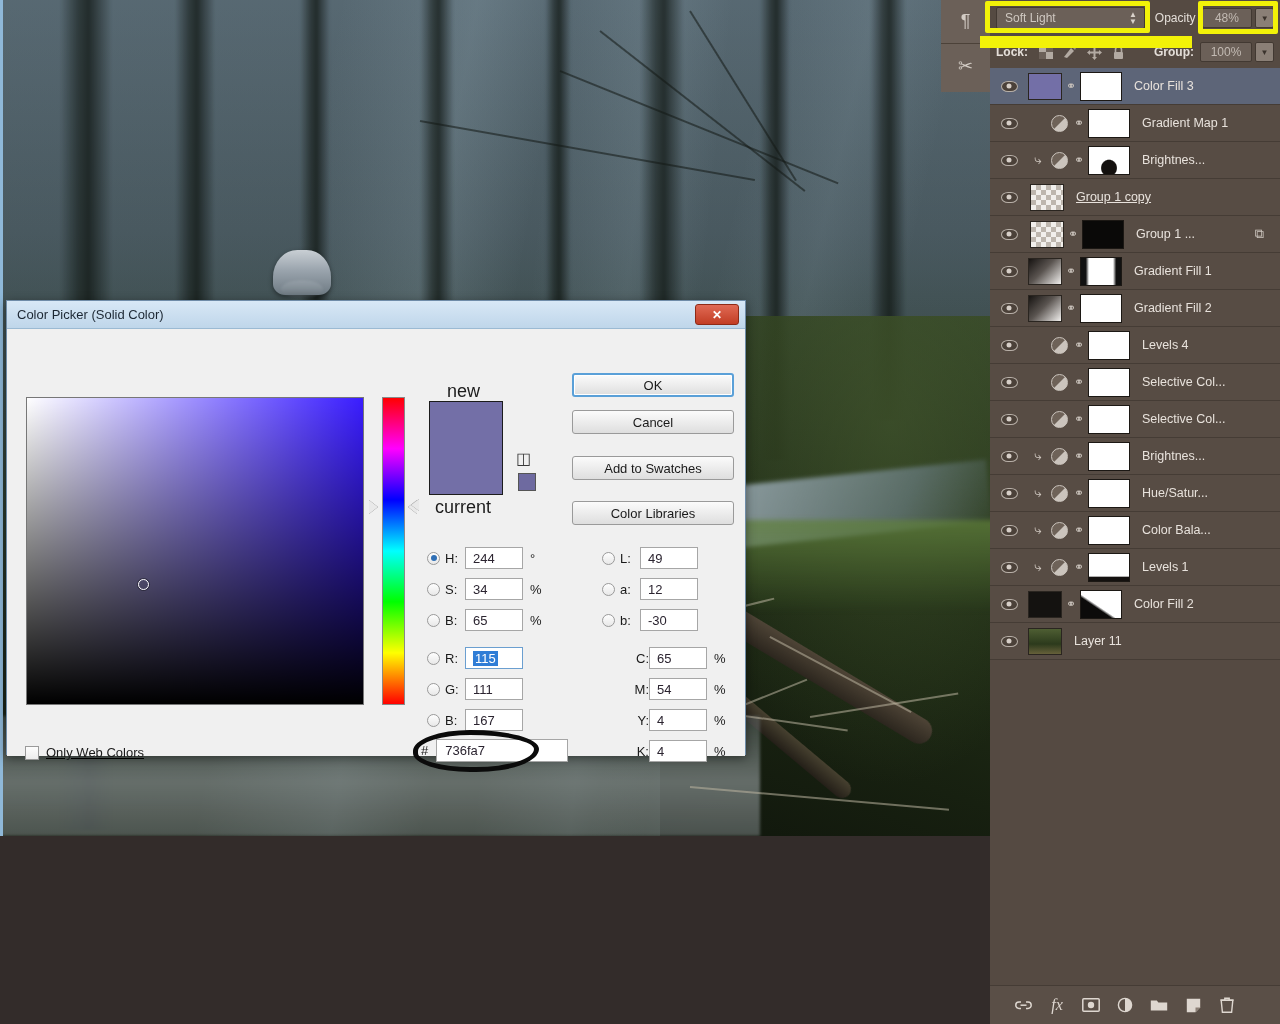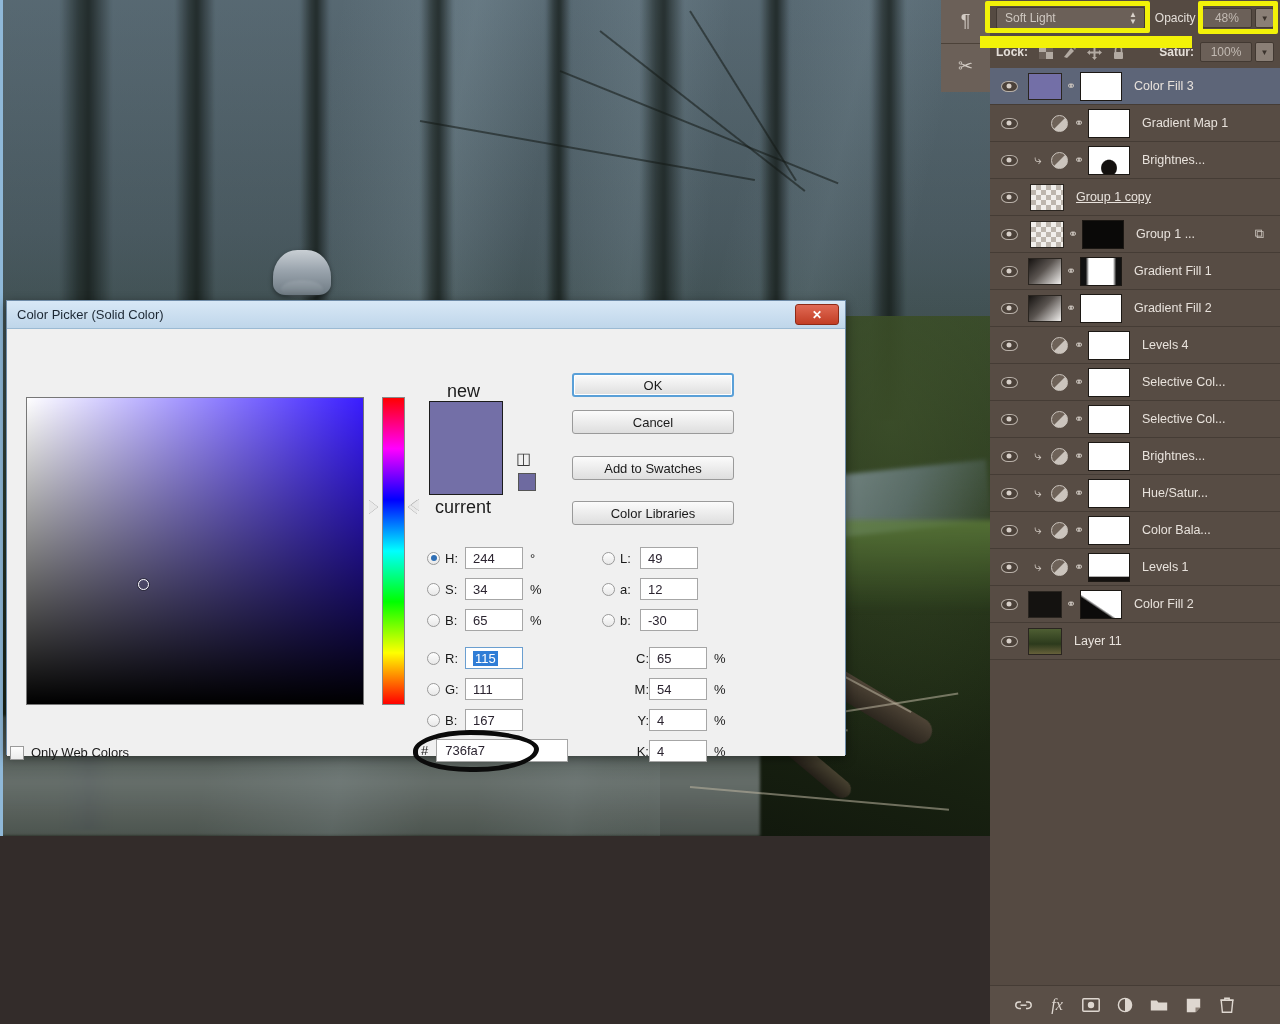--- a/index.html
+++ b/index.html
@@ -172,21 +172,21 @@
   .strip-btn { width: 49px; height: 44px; display: flex; align-items: center; justify-content: center; color: #d3ccc5; font-size: 18px; border-bottom: 1px solid #4c4239; }
 
   
   .hl { position: absolute; border: 5px solid #f2f208; border-radius: 2px; pointer-events: none; }
   .hl-blend { left: 985px; top: 1px; width: 165px; height: 32px; }
   .hl-opacity { left: 1198px; top: 1px; width: 80px; height: 33px; }
   .hl-bar { position: absolute; left: 980px; top: 36px; width: 212px; height: 12px; background: #f2f208; }
 
   
   .dialog {
-    position: absolute; left: 6px; top: 300px; width: 840px; height: 455px;
+    position: absolute; left: 6px; top: 300px; width: 740px; height: 455px;
     background: #f0f0f0; border: 1px solid #6f8ca8;
     box-shadow: 0 3px 10px rgba(0,0,0,0.45);
   }
   .dlg-title {
     height: 28px; background: linear-gradient(to bottom, #d8e8f6, #bfd6ea);
     border-bottom: 1px solid #9bbad3; display: flex; align-items: center;
     padding-left: 10px; font-size: 13px; color: #1c2733; position: relative;
   }
   .dlg-close {
     position: absolute; right: 6px; top: 3px; width: 44px; height: 21px;
@@ -372,21 +372,21 @@
         <svg width="15" height="15" viewBox="0 0 15 15">
             <path d="M7.5 0 L10 3 H8.5 V6.5 H12 V5 L15 7.5 L12 10 V8.5 H8.5 V12 H10 L7.5 15 L5 12 H6.5 V8.5 H3 V10 L0 7.5 L3 5 V6.5 H6.5 V3 H5 Z" fill="#c3bbb3"></path>
           </svg>
       </span>
       <span class="lock-ico">
         <svg width="13" height="15" viewBox="0 0 13 15">
             <path d="M3.5 7 V4.5 a3 3 0 0 1 6 0 V7" stroke="#c3bbb3" stroke-width="1.6" fill="none"></path>
             <rect x="2" y="7" width="9" height="7" rx="1" fill="#c3bbb3"></rect>
           </svg>
       </span>
-      <span class="fill-label">Satur:</span>
+      <span class="fill-label">Group:</span>
       <div class="num-box">
         <span>100%</span>
       </div>
       <div class="num-drop">▼</div>
     </div>
 
     <div class="layer-list" id="layer-list">
         <div class="layer-row selected">
           <div class="eye-cell">
             <div class="eye"></div>
@@ -742,21 +742,21 @@
         </div>
 
       <div class="hex-row" style="left:414px; top:410px;">
         <span class="hex-hash">#</span>
         <div class="hex-input">
           <span>736fa7</span>
         </div>
       </div>
       <div class="hex-circle" style="top: 401px; border-color: rgb(11, 11, 11);"></div>
 
-      <div class="webcolors" style="left:3px; top:416px;">
+      <div class="webcolors" style="left:18px; top:416px;text-decoration:underline;">
         <div class="chk"></div>
         <span>Only Web Colors</span>
       </div>
 
     </div>
   </div>
 
 </div>
 
 </body></html>

